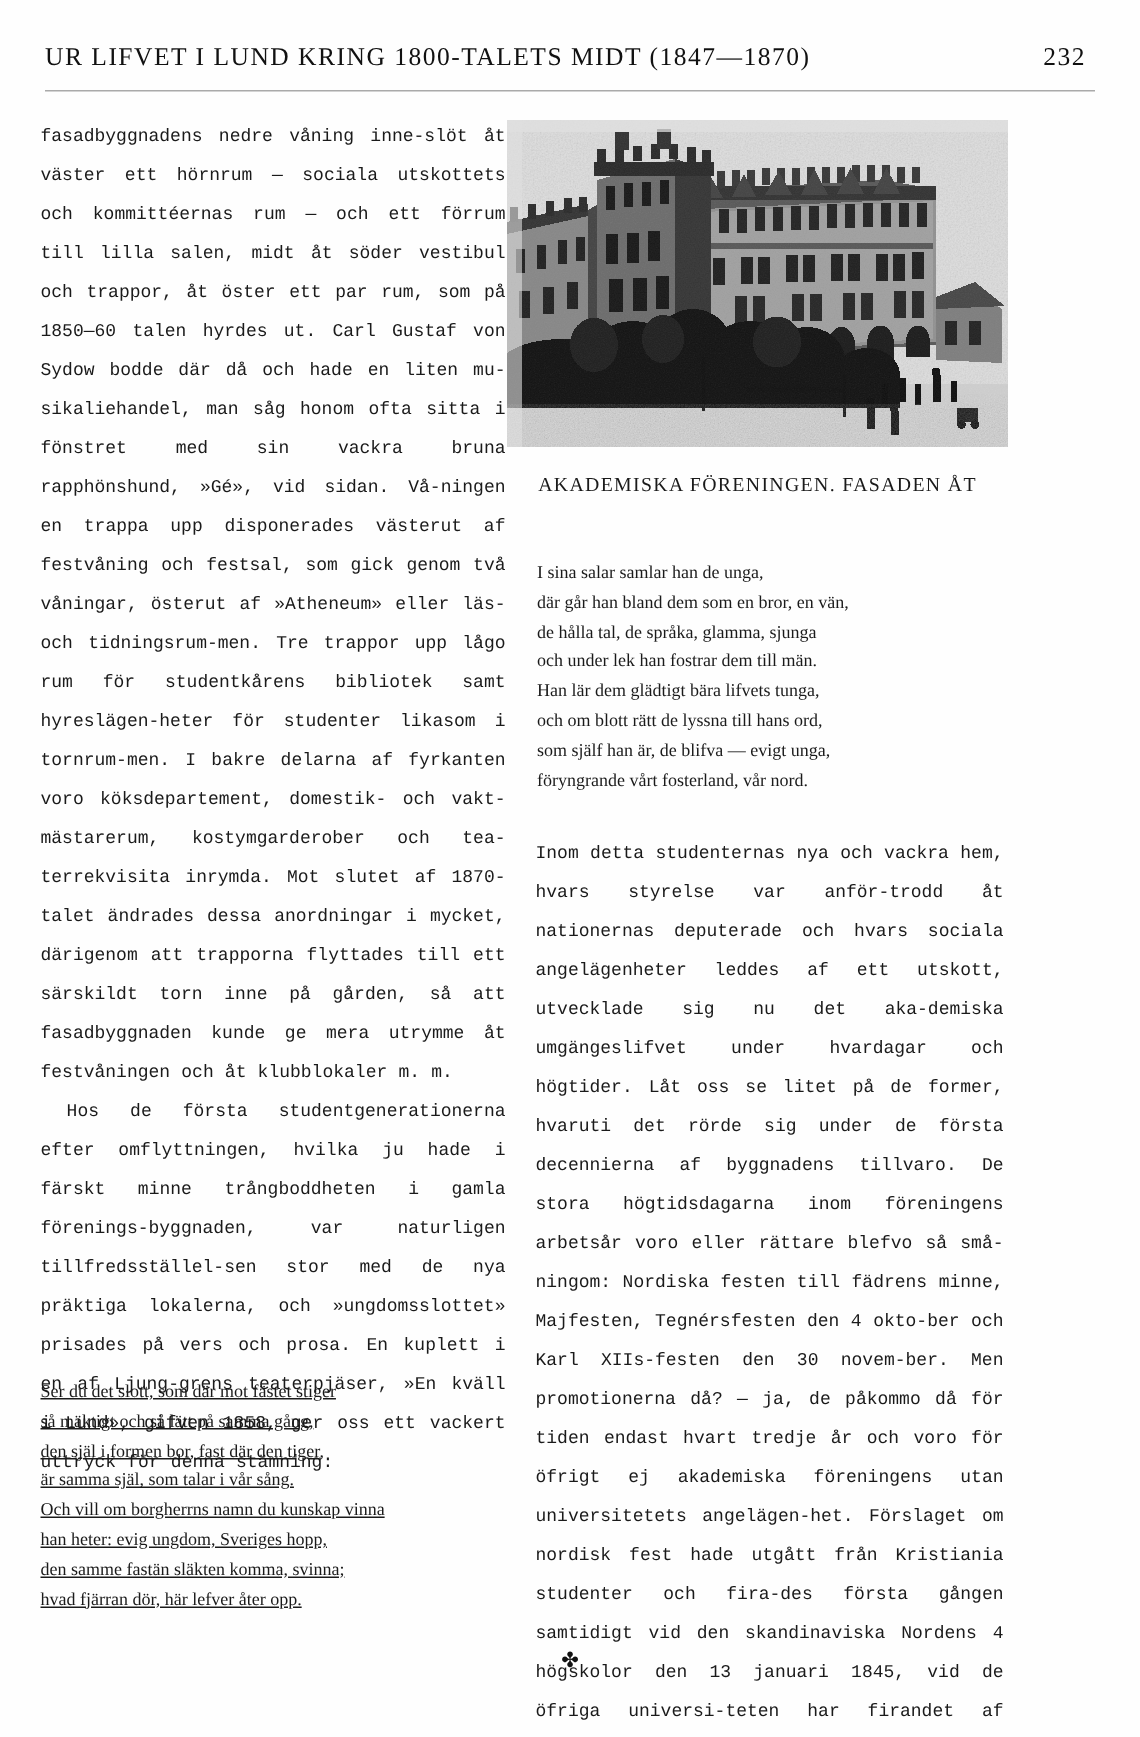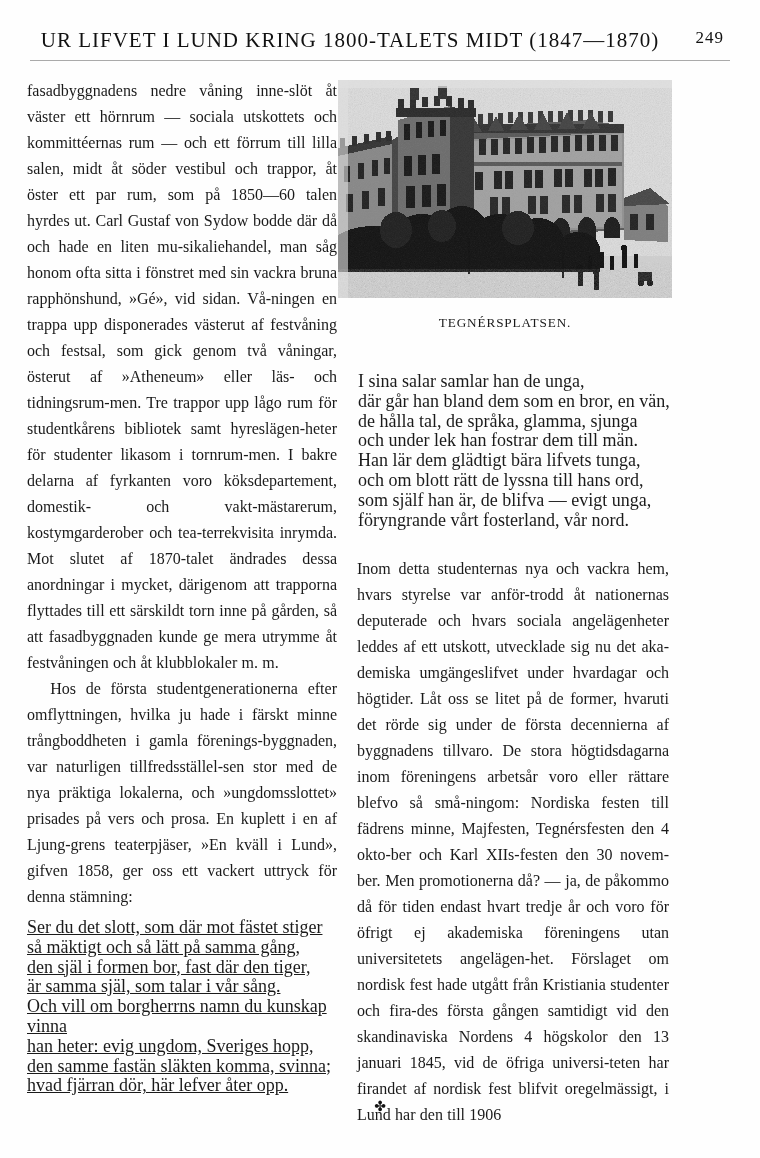--- a/index.html
+++ b/index.html
@@ -28,22 +28,21 @@
     position: absolute;
     top: 28px;
     left: 30px;
     width: 700px;
     height: 30px;
   }
   .rh-title {
     position: absolute;
     left: 0;
     width: 640px;
-    text-align: center;
-    font-size: 21px;
+    font-size: 17px;
     letter-spacing: 1.0px;
     font-variant: small-caps;
     color: #111;
     white-space: nowrap;
   }
   .rh-pageno {
     position: absolute;
     right: 6px;
     top: 0;
     font-size: 17px;
@@ -62,33 +61,34 @@
 
   
   .col {
     position: absolute;
     top: 78px;
     width: 310px;
   }
   .col-left  { left: 27px; }
 
   .body-par {
-    font-size: 16px;
+    font-size: 12px;
     line-height: 26.0px;
     text-align: justify;
     text-justify: inter-word;
     margin: 0;
     hyphens: manual;
     word-spacing: .02em;
+    font-family: Liberation Mono, monospace;
   }
   .body-par + .body-par { text-indent: 1.45em; }
 
   
   .verse {
-    font-size: 18px;
+    font-size: 12px;
     line-height: 19.8px;
     margin: 0;
     white-space: pre-line;
     text-align: left;
   }
 
   .verse-left {
     position: absolute;
     left: 27px;
     top: 918px;
@@ -154,21 +154,21 @@
     letter-spacing: 0;
   }
 </style>
 </head>
 <body>
 
 <div class="page">
 
   <div class="running-head">
     <div class="rh-title">UR LIFVET I LUND KRING 1800-TALETS MIDT (1847—1870)</div>
-    <div class="rh-pageno">249</div>
+    <div class="rh-pageno">232</div>
   </div>
   <div class="rule"></div>
 
   <div class="col col-left">
     <p class="body-par">fasadbyggnadens nedre våning inne-slöt åt väster ett hörnrum — sociala utskottets och kommittéernas rum — och ett förrum till lilla salen, midt åt söder vestibul och trappor, åt öster ett par rum, som på 1850—60 talen hyrdes ut. Carl Gustaf von Sydow bodde där då och hade en liten mu-sikaliehandel, man såg honom ofta sitta i fönstret med sin vackra bruna rapphönshund, »Gé», vid sidan. Vå-ningen en trappa upp disponerades västerut af festvåning och festsal, som gick genom två våningar, österut af »Atheneum» eller läs- och tidningsrum-men. Tre trappor upp lågo rum för studentkårens bibliotek samt hyreslägen-heter för studenter likasom i tornrum-men. I bakre delarna af fyrkanten voro köksdepartement, domestik- och vakt-mästarerum, kostymgarderober och tea-terrekvisita inrymda. Mot slutet af 1870-talet ändrades dessa anordningar i mycket, därigenom att trapporna flyttades till ett särskildt torn inne på gården, så att fasadbyggnaden kunde ge mera utrymme åt festvåningen och åt klubblokaler m. m.</p>
     <p class="body-par">Hos de första studentgenerationerna efter omflyttningen, hvilka ju hade i färskt minne trångboddheten i gamla förenings-byggnaden, var naturligen tillfredsställel-sen stor med de nya präktiga lokalerna, och »ungdomsslottet» prisades på vers och prosa. En kuplett i en af Ljung-grens teaterpjäser, »En kväll i Lund», gifven 1858, ger oss ett vackert uttryck för denna stämning:</p>
   </div>
 
   <div class="verse verse-left">Ser du det slott, som där mot fästet stiger
 så mäktigt och så lätt på samma gång,
@@ -387,21 +387,21 @@
 
         <rect x="0" y="0" width="334" height="218" filter="url(#grain2)" opacity="0.22"></rect>
 
         <rect x="0" y="0" width="334" height="8" fill="#d6d6d6" opacity="0.75"></rect>
         <rect x="0" y="0" width="10" height="218" fill="#d6d6d6" opacity="0.6"></rect>
       </svg>
     </div>
   </div>
 
   <div class="fig-caption">
-    <span class="cap-line2">TEGNÉRSPLATSEN.</span>
+    <span>AKADEMISKA FÖRENINGEN.  FASADEN ÅT</span>
   </div>
 
   <div class="verse verse-right">I sina salar samlar han de unga,
 där går han bland dem som en bror, en vän,
 de hålla tal, de språka, glamma, sjunga
 och under lek han fostrar dem till män.
 Han lär dem glädtigt bära lifvets tunga,
 och om blott rätt de lyssna till hans ord,
 som själf han är, de blifva — evigt unga,
 föryngrande vårt fosterland, vår nord.</div>

